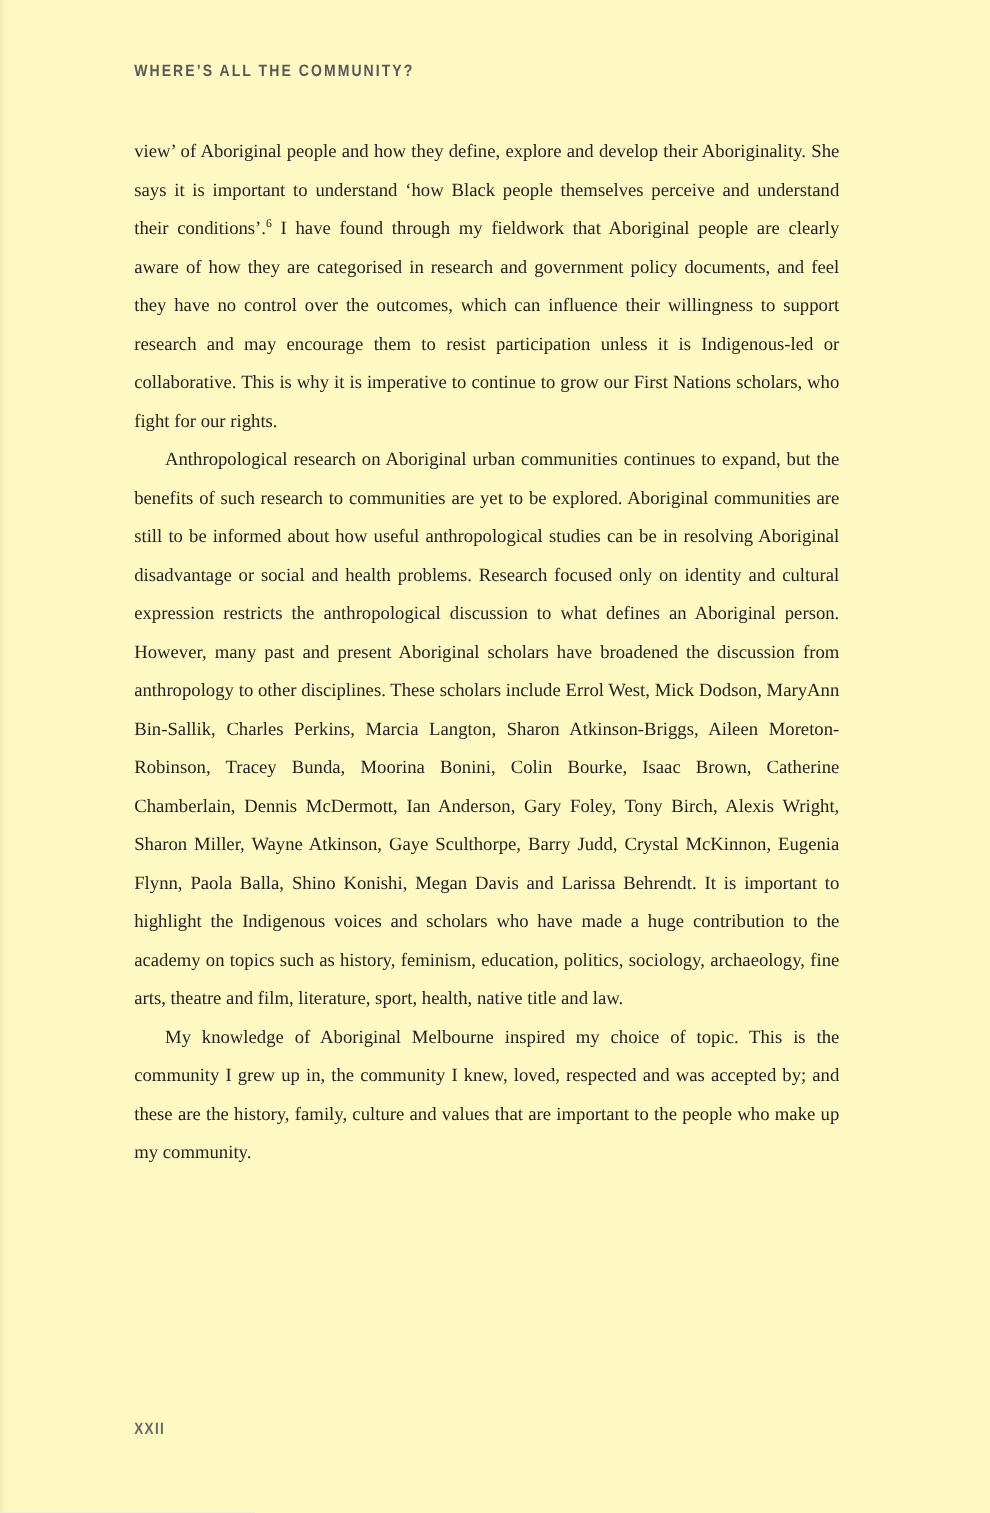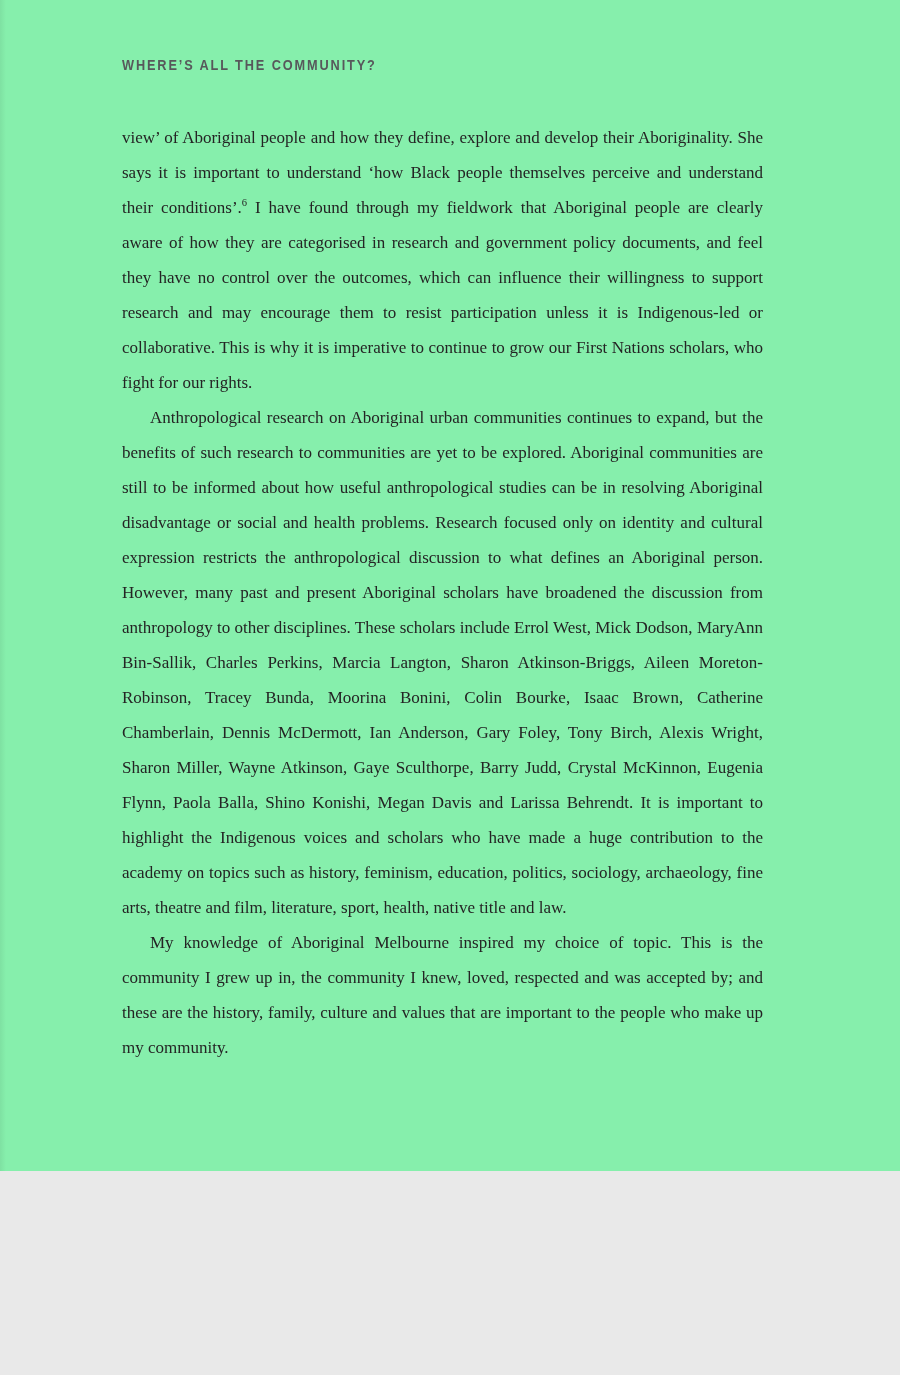--- a/index.html
+++ b/index.html
@@ -3,23 +3,23 @@
 <meta charset="utf-8">
 <style>
   html, body {
     margin: 0;
     padding: 0;
     background: #e9e9e9;
   }
   .page {
     position: relative;
     width: 900px;
-    height: 1171px;
+    height: 1375px;
     margin: 0 auto;
-    background: #86efac;
+    background: #fef9c3;
     overflow: hidden;
     font-kerning: normal;
   }
   
   .page::before {
     content: "";
     position: absolute;
     left: 0; top: 0; bottom: 0;
     width: 6px;
     background: linear-gradient(to right, rgba(0,0,0,0.06), rgba(0,0,0,0));

